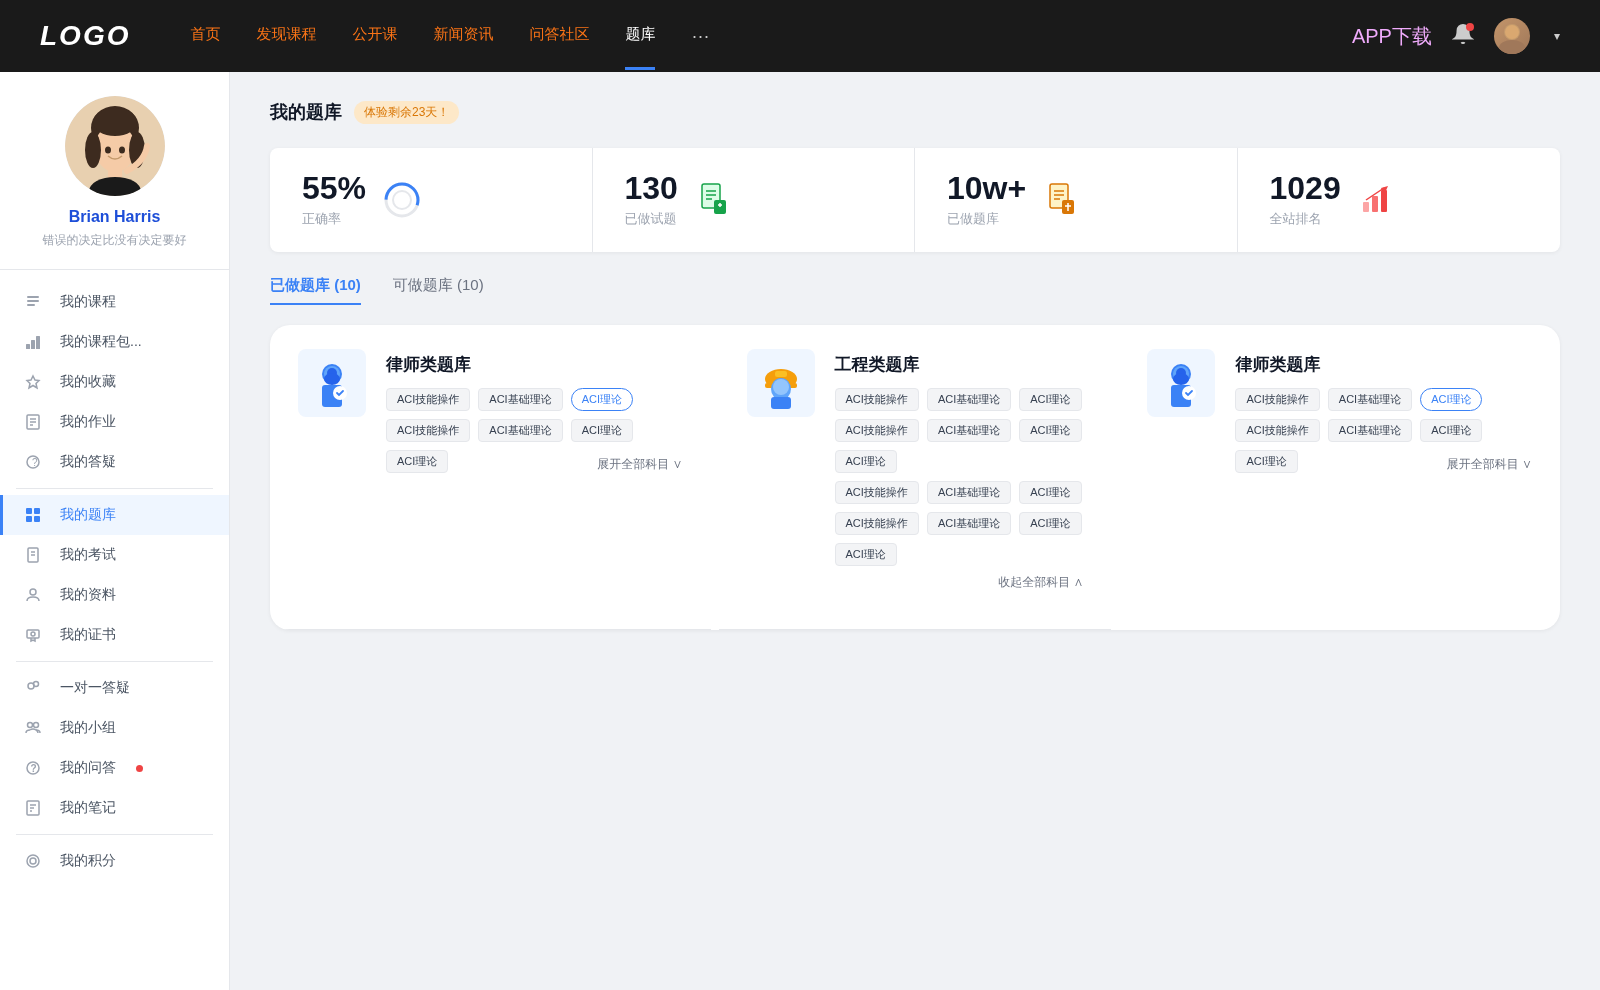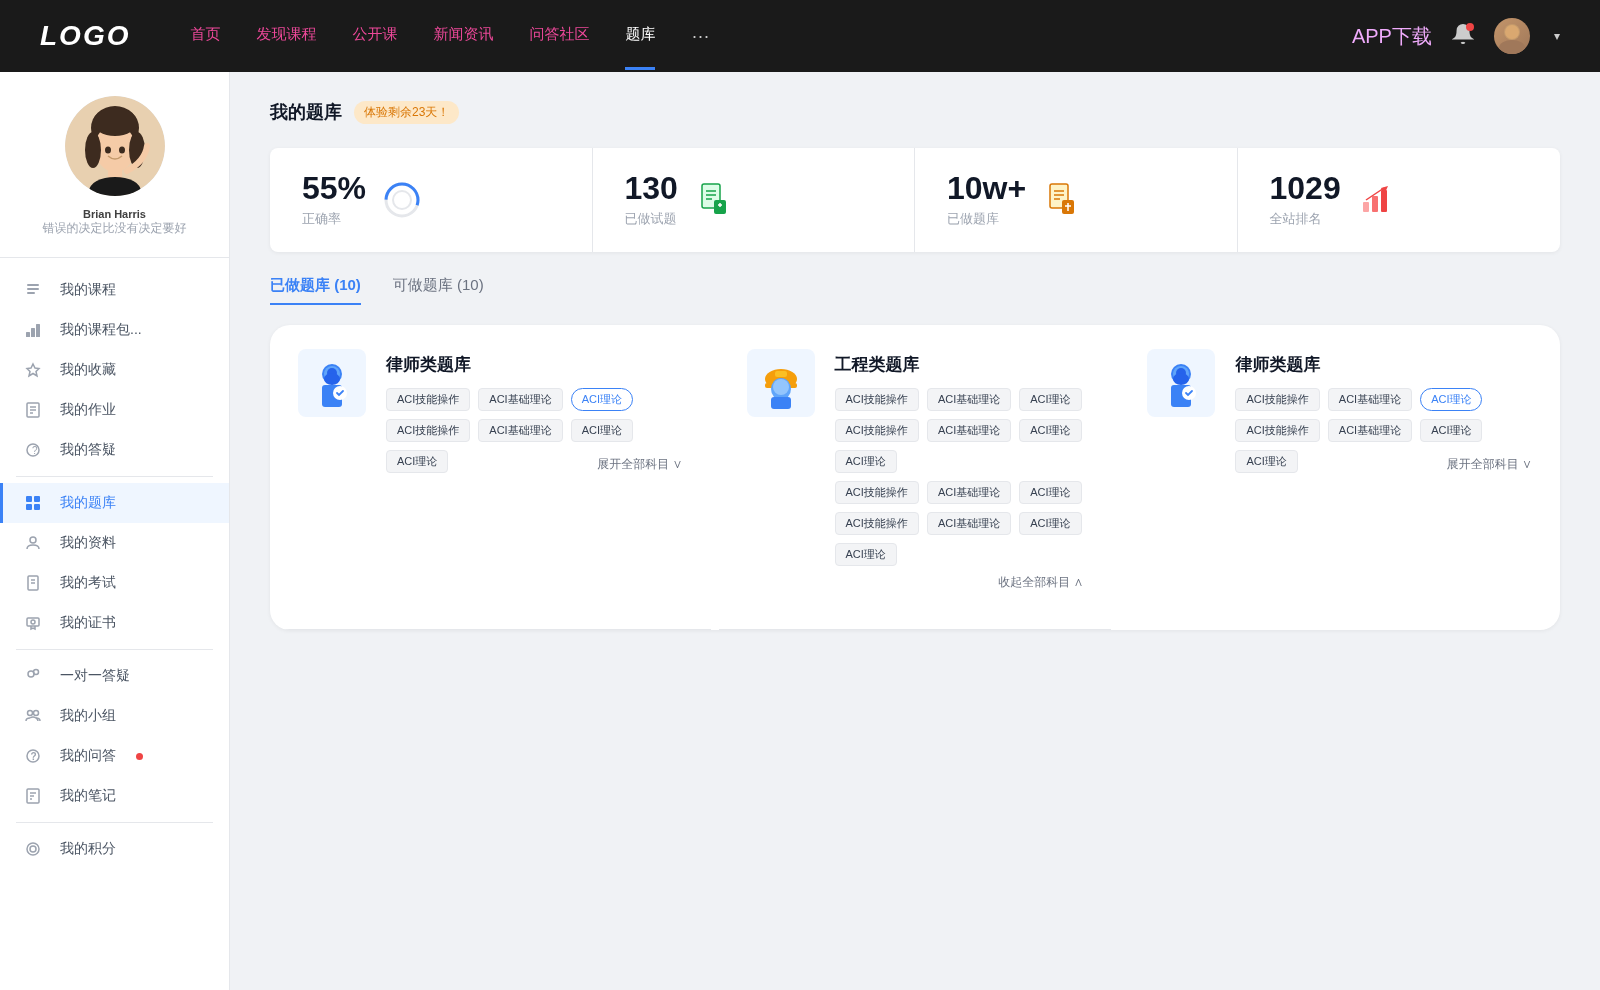--- a/index.html
+++ b/index.html
@@ -24,21 +24,21 @@
       margin-right: 60px;
       font-style: italic;
     }
     .nav-links {
       display: flex;
       align-items: center;
       gap: 36px;
       flex: 1;
     }
     .nav-link {
-      color: #ec4899;
+      color: #f97316;
       font-size: 15px;
       cursor: pointer;
       text-decoration: none;
       position: relative;
       padding-bottom: 4px;
     }
     .nav-link.active {
       color: white;
     }
     .nav-link.active::after {
@@ -105,23 +105,24 @@
     }
     .avatar-circle {
       width: 100px; height: 100px;
       border-radius: 50%;
       margin: 0 auto 12px;
       overflow: hidden;
       background: #e5e7eb;
     }
     
     .profile-name {
-      font-size: 11px;
+      font-size: 16px;
       font-weight: 600;
-      color: #404040;
+      color: #1d4ed8;
+      margin-bottom: 6px;
     }
     .profile-motto {
       font-size: 12px;
       color: #9ca3af;
     }
 
     .sidebar-menu {
       padding: 12px 0;
     }
     .sidebar-item {
@@ -459,36 +460,36 @@
               <rect x="1" y="9" width="6" height="6" rx="1"></rect>
               <rect x="9" y="9" width="6" height="6" rx="1"></rect>
             </svg>
         </span>
         <span>我的题库</span>
       </div>
 
       <div class="sidebar-item">
         <span class="sidebar-icon">
           <svg width="16" height="16" viewBox="0 0 16 16" fill="none" stroke="currentColor" stroke-width="1.5">
-              <circle cx="8" cy="5" r="3"></circle>
-              <path d="M2 14 Q2 10 8 10 Q14 10 14 14"></path>
-            </svg>
-        </span>
-        <span>我的资料</span>
-      </div>
-
-      <div class="sidebar-item">
-        <span class="sidebar-icon">
-          <svg width="16" height="16" viewBox="0 0 16 16" fill="none" stroke="currentColor" stroke-width="1.5">
               <rect x="3" y="1" width="10" height="14" rx="1"></rect>
               <line x1="6" y1="5" x2="10" y2="5"></line>
               <line x1="6" y1="8" x2="10" y2="8"></line>
             </svg>
         </span>
         <span>我的考试</span>
+      </div>
+
+      <div class="sidebar-item">
+        <span class="sidebar-icon">
+          <svg width="16" height="16" viewBox="0 0 16 16" fill="none" stroke="currentColor" stroke-width="1.5">
+              <circle cx="8" cy="5" r="3"></circle>
+              <path d="M2 14 Q2 10 8 10 Q14 10 14 14"></path>
+            </svg>
+        </span>
+        <span>我的资料</span>
       </div>
 
       <div class="sidebar-item">
         <span class="sidebar-icon">
           <svg width="16" height="16" viewBox="0 0 16 16" fill="none" stroke="currentColor" stroke-width="1.5">
               <rect x="2" y="3" width="12" height="8" rx="1"></rect>
               <circle cx="8" cy="7" r="2"></circle>
               <path d="M6 11 v3 l2-1 2 1 v-3"></path>
             </svg>
         </span>

